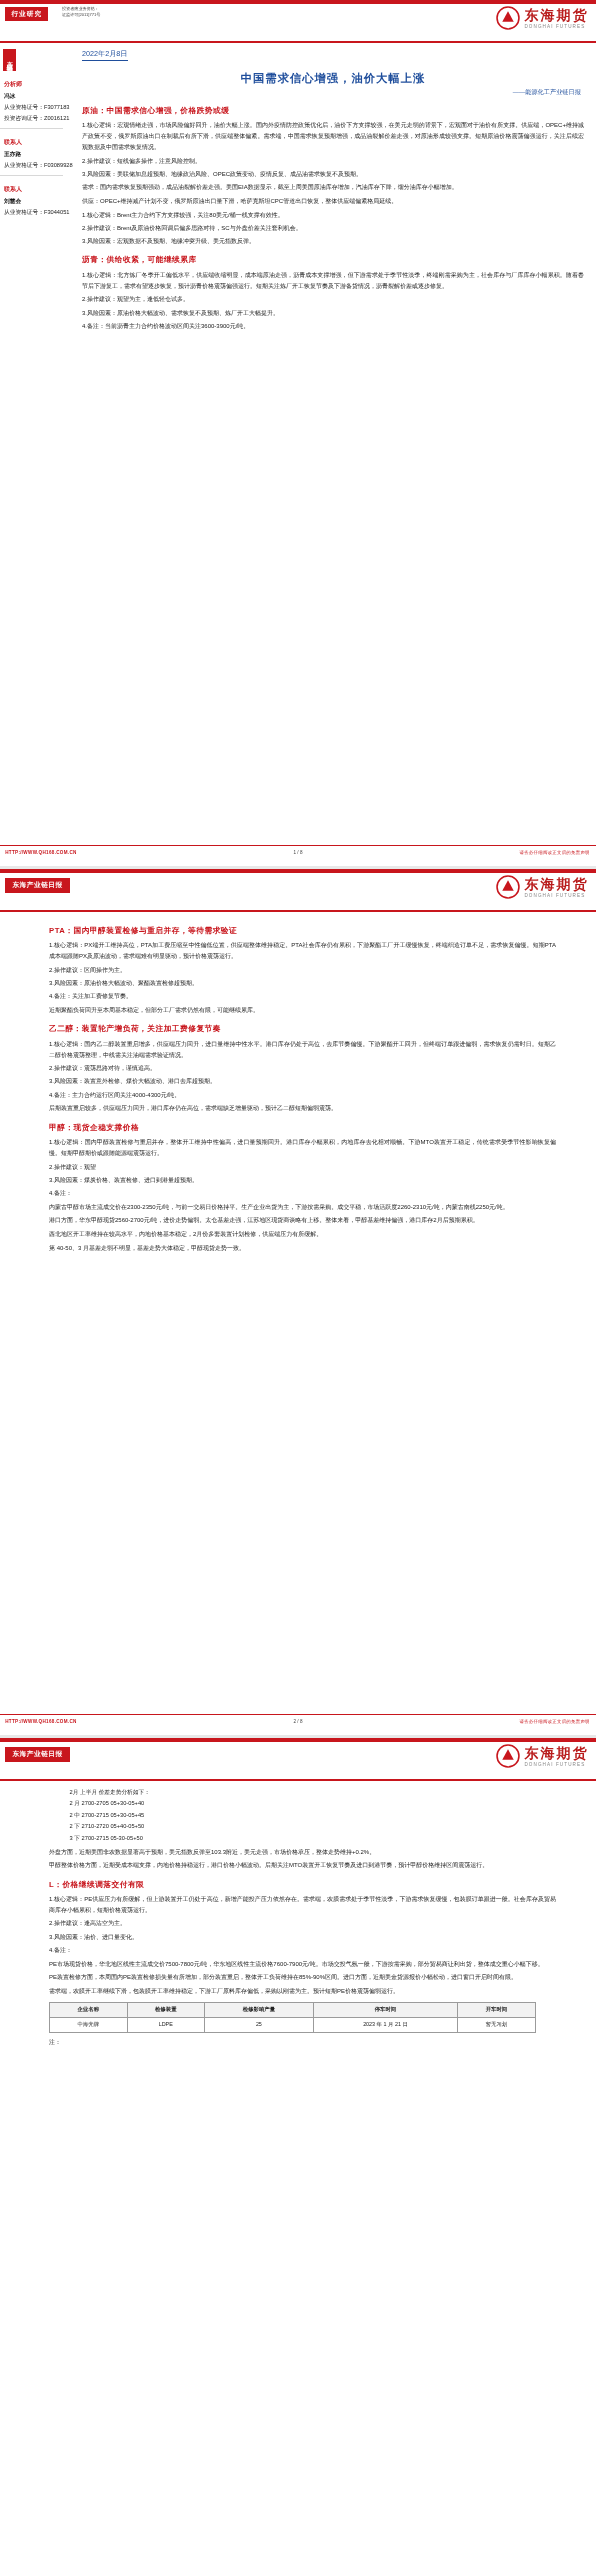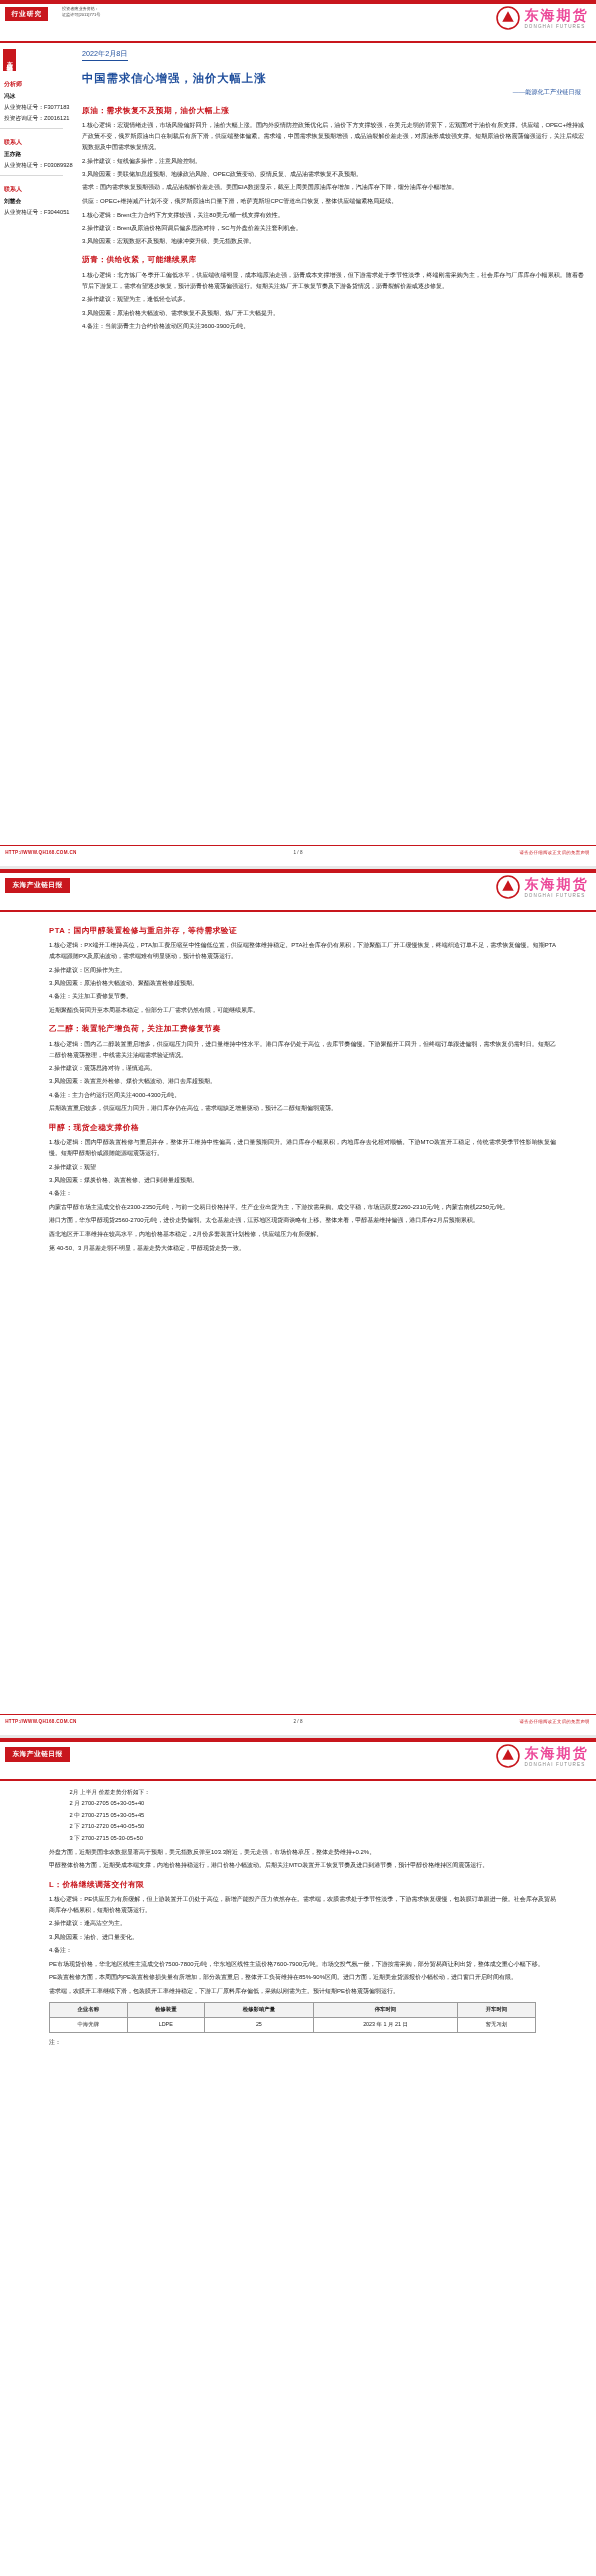--- a/index.html
+++ b/index.html
@@ -54,21 +54,21 @@
     align-items:center;
     gap:4.1px;
   }
   .logo-mark {
     width:24px; height:24px;
     position:relative;
   }
   .logo-text-cn {
     font-size:14px;
     font-weight:bold;
-    color:#ec4899;
+    color:#b91c1c;
     letter-spacing:2.1px;
     line-height:1;
     font-family:"DejaVu Sans", sans-serif;
   }
   .logo-text-en {
     font-size:4.6px;
     color:#888;
     letter-spacing:1.1px;
     margin-top:2.1px;
   }
@@ -138,21 +138,21 @@
   .date-line {
     color:#1f4e9c;
     font-size:7.2px;
     font-weight:normal;
     border-bottom:0.5px solid #1f4e9c;
     display:inline-block;
     padding-bottom:1px;
     margin-bottom:7.2px;
   }
   .doc-title {
-    text-align:left;
+    text-align:center;
     color:#1f4e9c;
     font-size:11.3px;
     font-weight:bold;
     letter-spacing:1px;
     margin:3.1px 0 2.1px 0;
   }
   .doc-sub {
     text-align:right;
     color:#1f4e9c;
     font-size:6.2px;
@@ -278,21 +278,21 @@
       <div class="sb-name">刘慧会</div>
       <div>从业资格证号：F3044051</div>
     </div>
   </div>
 
   <div class="main">
     <div class="date-line">2022年2月8日</div>
     <div class="doc-title">中国需求信心增强，油价大幅上涨</div>
     <div class="doc-sub">——能源化工产业链日报</div>
 
-    <div class="sec-title">原油：需求恢复不及预期，油价大幅上涨</div>
+    <div class="sec-title">原油：中国需求信心增强，价格跌势或缓</div>
     <p class="para">1.核心逻辑：宏观情绪走强，市场风险偏好回升，油价大幅上涨。国内外疫情防控政策优化后，油价下方支撑较强，在美元走弱的背景下，宏观面对于油价有所支撑。供应端，OPEC+维持减产政策不变，俄罗斯原油出口在制裁后有所下滑，供应端整体偏紧。需求端，中国需求恢复预期增强，成品油裂解价差走强，对原油形成较强支撑。短期原油价格震荡偏强运行，关注后续宏观数据及中国需求恢复情况。</p>
     <p class="num-list">2.操作建议：短线偏多操作，注意风险控制。</p>
     <p class="num-list">3.风险因素：美联储加息超预期、地缘政治风险、OPEC政策变动、疫情反复、成品油需求恢复不及预期。</p>
     <p class="para">需求：国内需求恢复预期强劲，成品油裂解价差走强。美国EIA数据显示，截至上周美国原油库存增加，汽油库存下降，馏分油库存小幅增加。</p>
     <p class="para">供应：OPEC+维持减产计划不变，俄罗斯原油出口量下滑，哈萨克斯坦CPC管道出口恢复，整体供应端偏紧格局延续。</p>
     <p class="num-list">1.核心逻辑：Brent主力合约下方支撑较强，关注80美元/桶一线支撑有效性。</p>
     <p class="num-list">2.操作建议：Brent及原油价格回调后偏多思路对待，SC与外盘价差关注套利机会。</p>
     <p class="num-list">3.风险因素：宏观数据不及预期、地缘冲突升级、美元指数反弹。</p>
 
     <div class="sec-title">沥青：供给收紧，可能继续累库</div>

